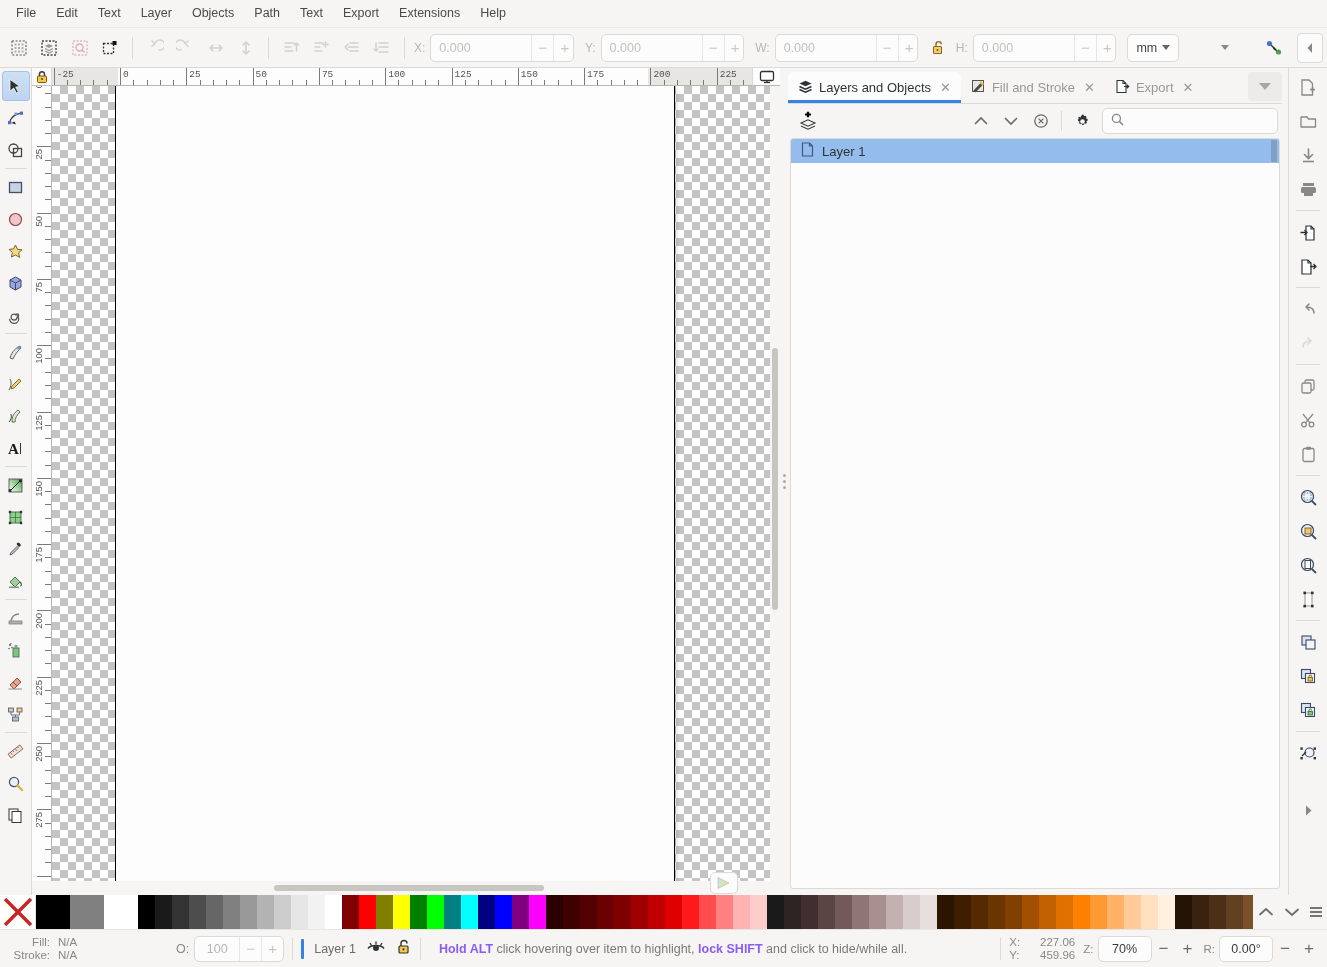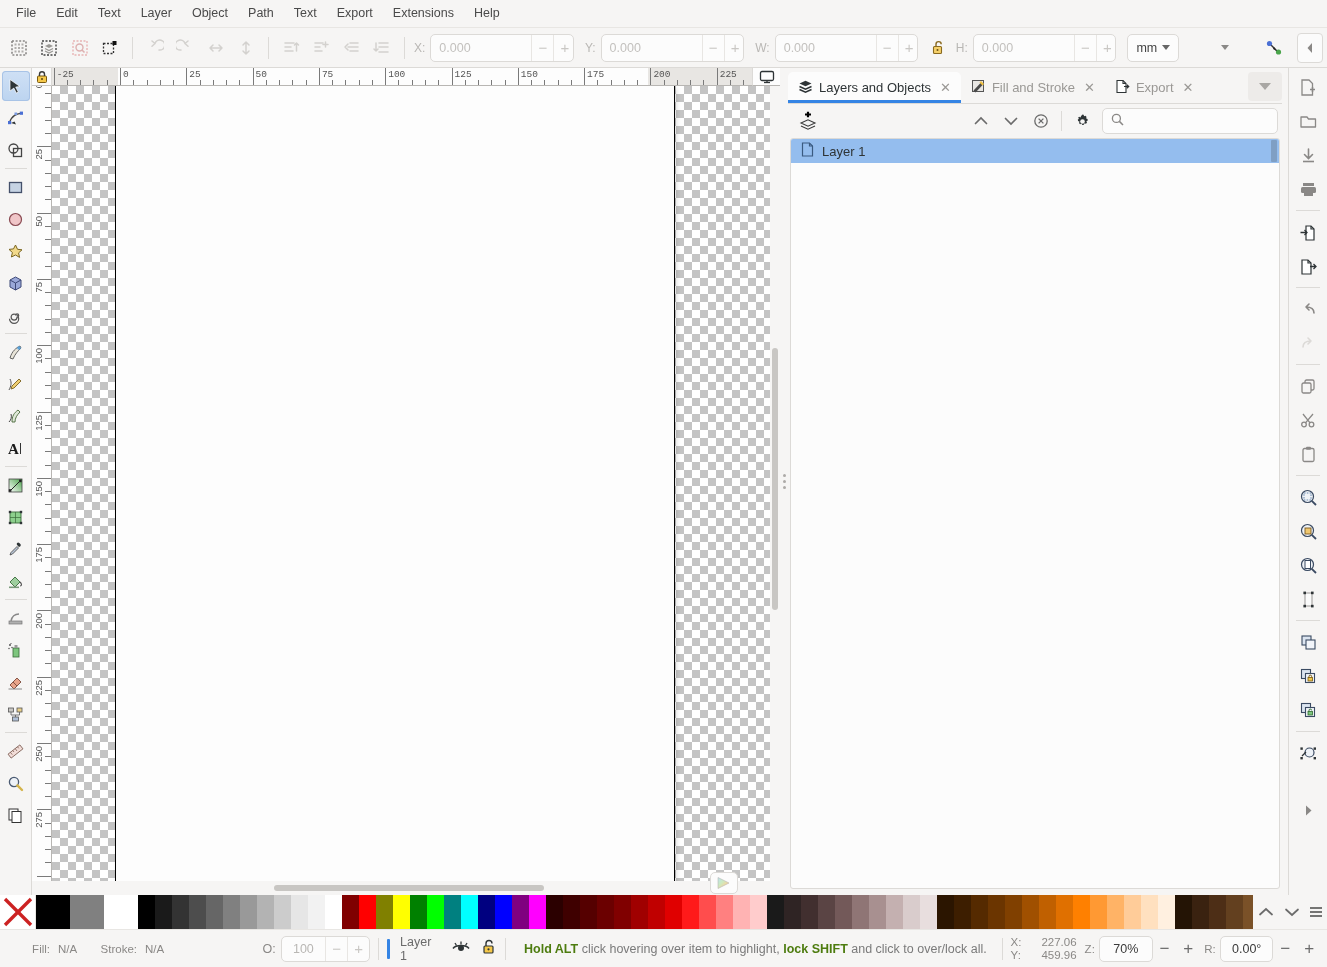--- a/index.html
+++ b/index.html
@@ -191,51 +191,51 @@
   .pal-strip { flex: 1 1 auto; display: flex; overflow: hidden; align-items: stretch; }
   .pal-strip i { display: block; flex: 0 0 17px; height: 100%; }
   .pal-nav { width: 26px; flex: 0 0 26px; display: flex; align-items: center; justify-content: center; }
   .pal-menu { width: 22px; flex: 0 0 22px; display: flex; align-items: center; justify-content: center; }
 
   
   .statusbar {
     height: 38px; flex: 0 0 38px; display: flex; align-items: center;
     background: #f6f5f4; border-top: 1px solid #e8e6e3; padding: 0 6px; gap: 0;
   }
-  .fs-block { display: flex; flex-direction: row; font-size: 11.5px; color: #8a8886; gap: 1px; padding-right: 8px; }
+  .fs-block { display: flex; flex-direction: column; font-size: 11.5px; color: #8a8886; gap: 1px; padding-right: 8px; }
   .fs-line { display: flex; gap: 8px; }
   .fs-line .k { width: 44px; text-align: right; }
   .fs-line .v { width: 34px; }
   .sb-sep { width: 1px; height: 22px; background: #dcdad7; margin: 0 8px; }
   .o-spin { display: flex; align-items: center; height: 26px; border: 1px solid #dcdad7; border-radius: 5px; background: #fcfcfc; overflow: hidden; }
   .o-spin .val { width: 44px; text-align: center; font-size: 12.5px; color: #b9b7b4; }
   .layer-ind { display: flex; align-items: center; gap: 10px; font-size: 12.5px; color: #6b6b6b; }
   .blue-bar { width: 3px; height: 20px; background: #3584e4; border-radius: 1px; }
   .hint { flex: 1 1 auto; font-size: 12.5px; color: #7a7a7a; padding: 0 10px; white-space: nowrap; overflow: hidden; }
-  .hint b { color: #4d7c0f; }
+  .hint b { color: #8b5cf6; }
   .xy-block { display: flex; flex-direction: column; font-size: 11.5px; color: #8a8886; gap: 1px; }
   .xy-line { display: flex; gap: 6px; }
   .xy-line .k { width: 12px; }
   .xy-line .v { width: 48px; text-align: right; }
   .zr-label { font-size: 11.5px; color: #8a8886; margin: 0 4px 0 8px; }
   .zr-spin { display: flex; align-items: center; height: 26px; border: 1px solid #dcdad7; border-radius: 5px; background: #fcfcfc; overflow: hidden; }
   .zr-spin .val { min-width: 52px; text-align: center; font-size: 12.5px; color: #3a3a3a; padding: 0 4px; }
   .plusminus { width: 24px; display: flex; align-items: center; justify-content: center; color: #6b6b6b; font-size: 17px; }
 </style>
 </head>
 <body>
 
 <div id="app">
 
   <div class="menubar">
     <div class="menu-item">File</div>
     <div class="menu-item">Edit</div>
     <div class="menu-item">Text</div>
     <div class="menu-item">Layer</div>
-    <div class="menu-item">Object</div>
+    <div class="menu-item">Objects</div>
     <div class="menu-item">Path</div>
     <div class="menu-item">Text</div>
     <div class="menu-item">Export</div>
     <div class="menu-item">Extensions</div>
     <div class="menu-item">Help</div>
   </div>
 
   <div class="toolcontrols">
     <div class="tc-btn">
       <svg width="18" height="18" viewBox="0 0 18 18">
@@ -1174,21 +1174,21 @@
           <rect x="3" y="8" width="9" height="7" rx="1" fill="#f5c84a" stroke="#2e3436" stroke-width="1.2"></rect>
           <path d="M5 8V5.5a3 3 0 0 1 6 0" fill="none" stroke="#2e3436" stroke-width="1.4"></path>
           <circle cx="7.5" cy="11.3" r="1.1" fill="#2e3436"></circle>
         </svg>
       </span>
     </div>
 
     <div class="sb-sep"></div>
 
     <div class="hint">
-      <b>Hold ALT</b><span> click hovering over item to highlight, </span><b>lock SHIFT</b><span> and click to over/lock all.</span>
+      <b>Hold ALT</b><span> click hovering over item to highlight, </span><b>lock SHIFT</b><span> and click to hide/while all.</span>
     </div>
 
     <div class="sb-sep"></div>
 
     <div class="xy-block">
       <div class="xy-line">
         <span class="k">X:</span>
         <span class="v">227.06</span>
       </div>
       <div class="xy-line">

